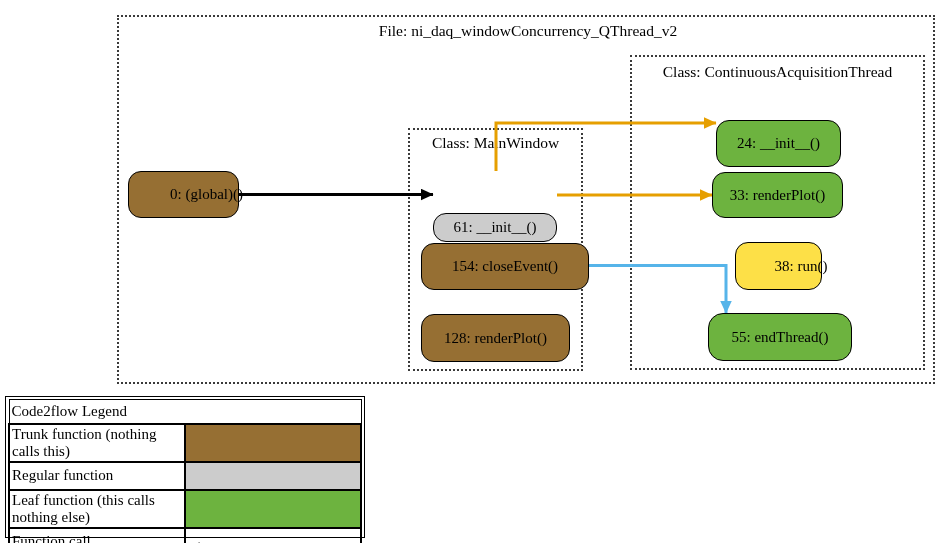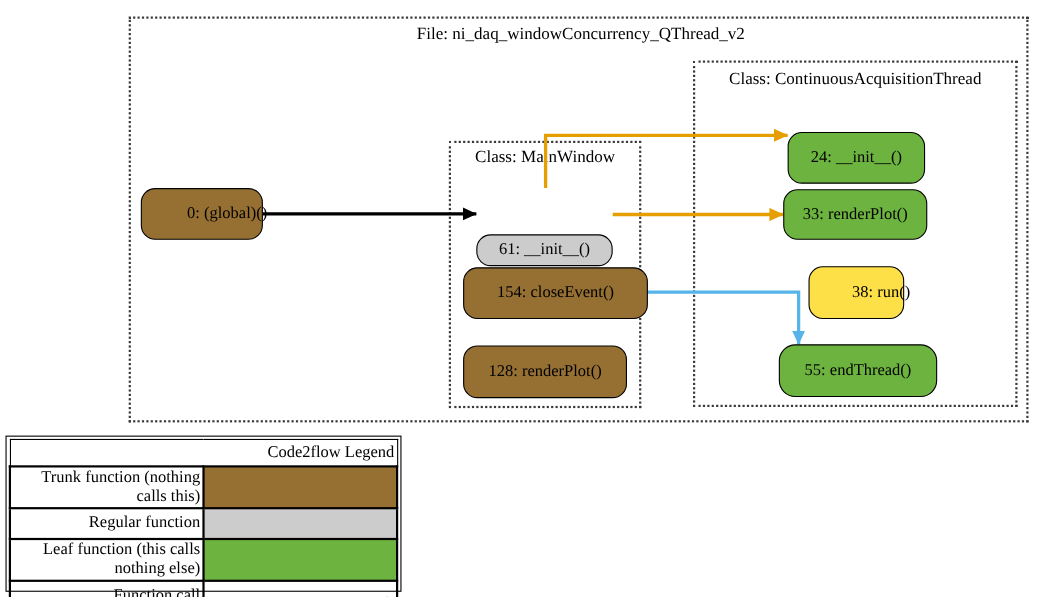--- a/index.html
+++ b/index.html
@@ -76,21 +76,21 @@
     padding: 2px;
     z-index: 4;
   }
   .legend table {
     width: 100%; height: 100%;
     border-collapse: collapse;
     table-layout: fixed;
   }
   .legend td {
     border: 2px solid #000;
-    text-align: right;
+    text-align: left;
     font-size: 15px;
     vertical-align: middle;
     padding: 1px 2px;
   }
   .legend tr.legend-title-row td { border-width: 1px; height: 24px; }
   .legend tr.legend-row td { height: 28px; }
   .legend td.swatch-cell { width: 68px; }
   .legend .arrow-glyph { font-size: 17px; }
 </style>
 </head>

